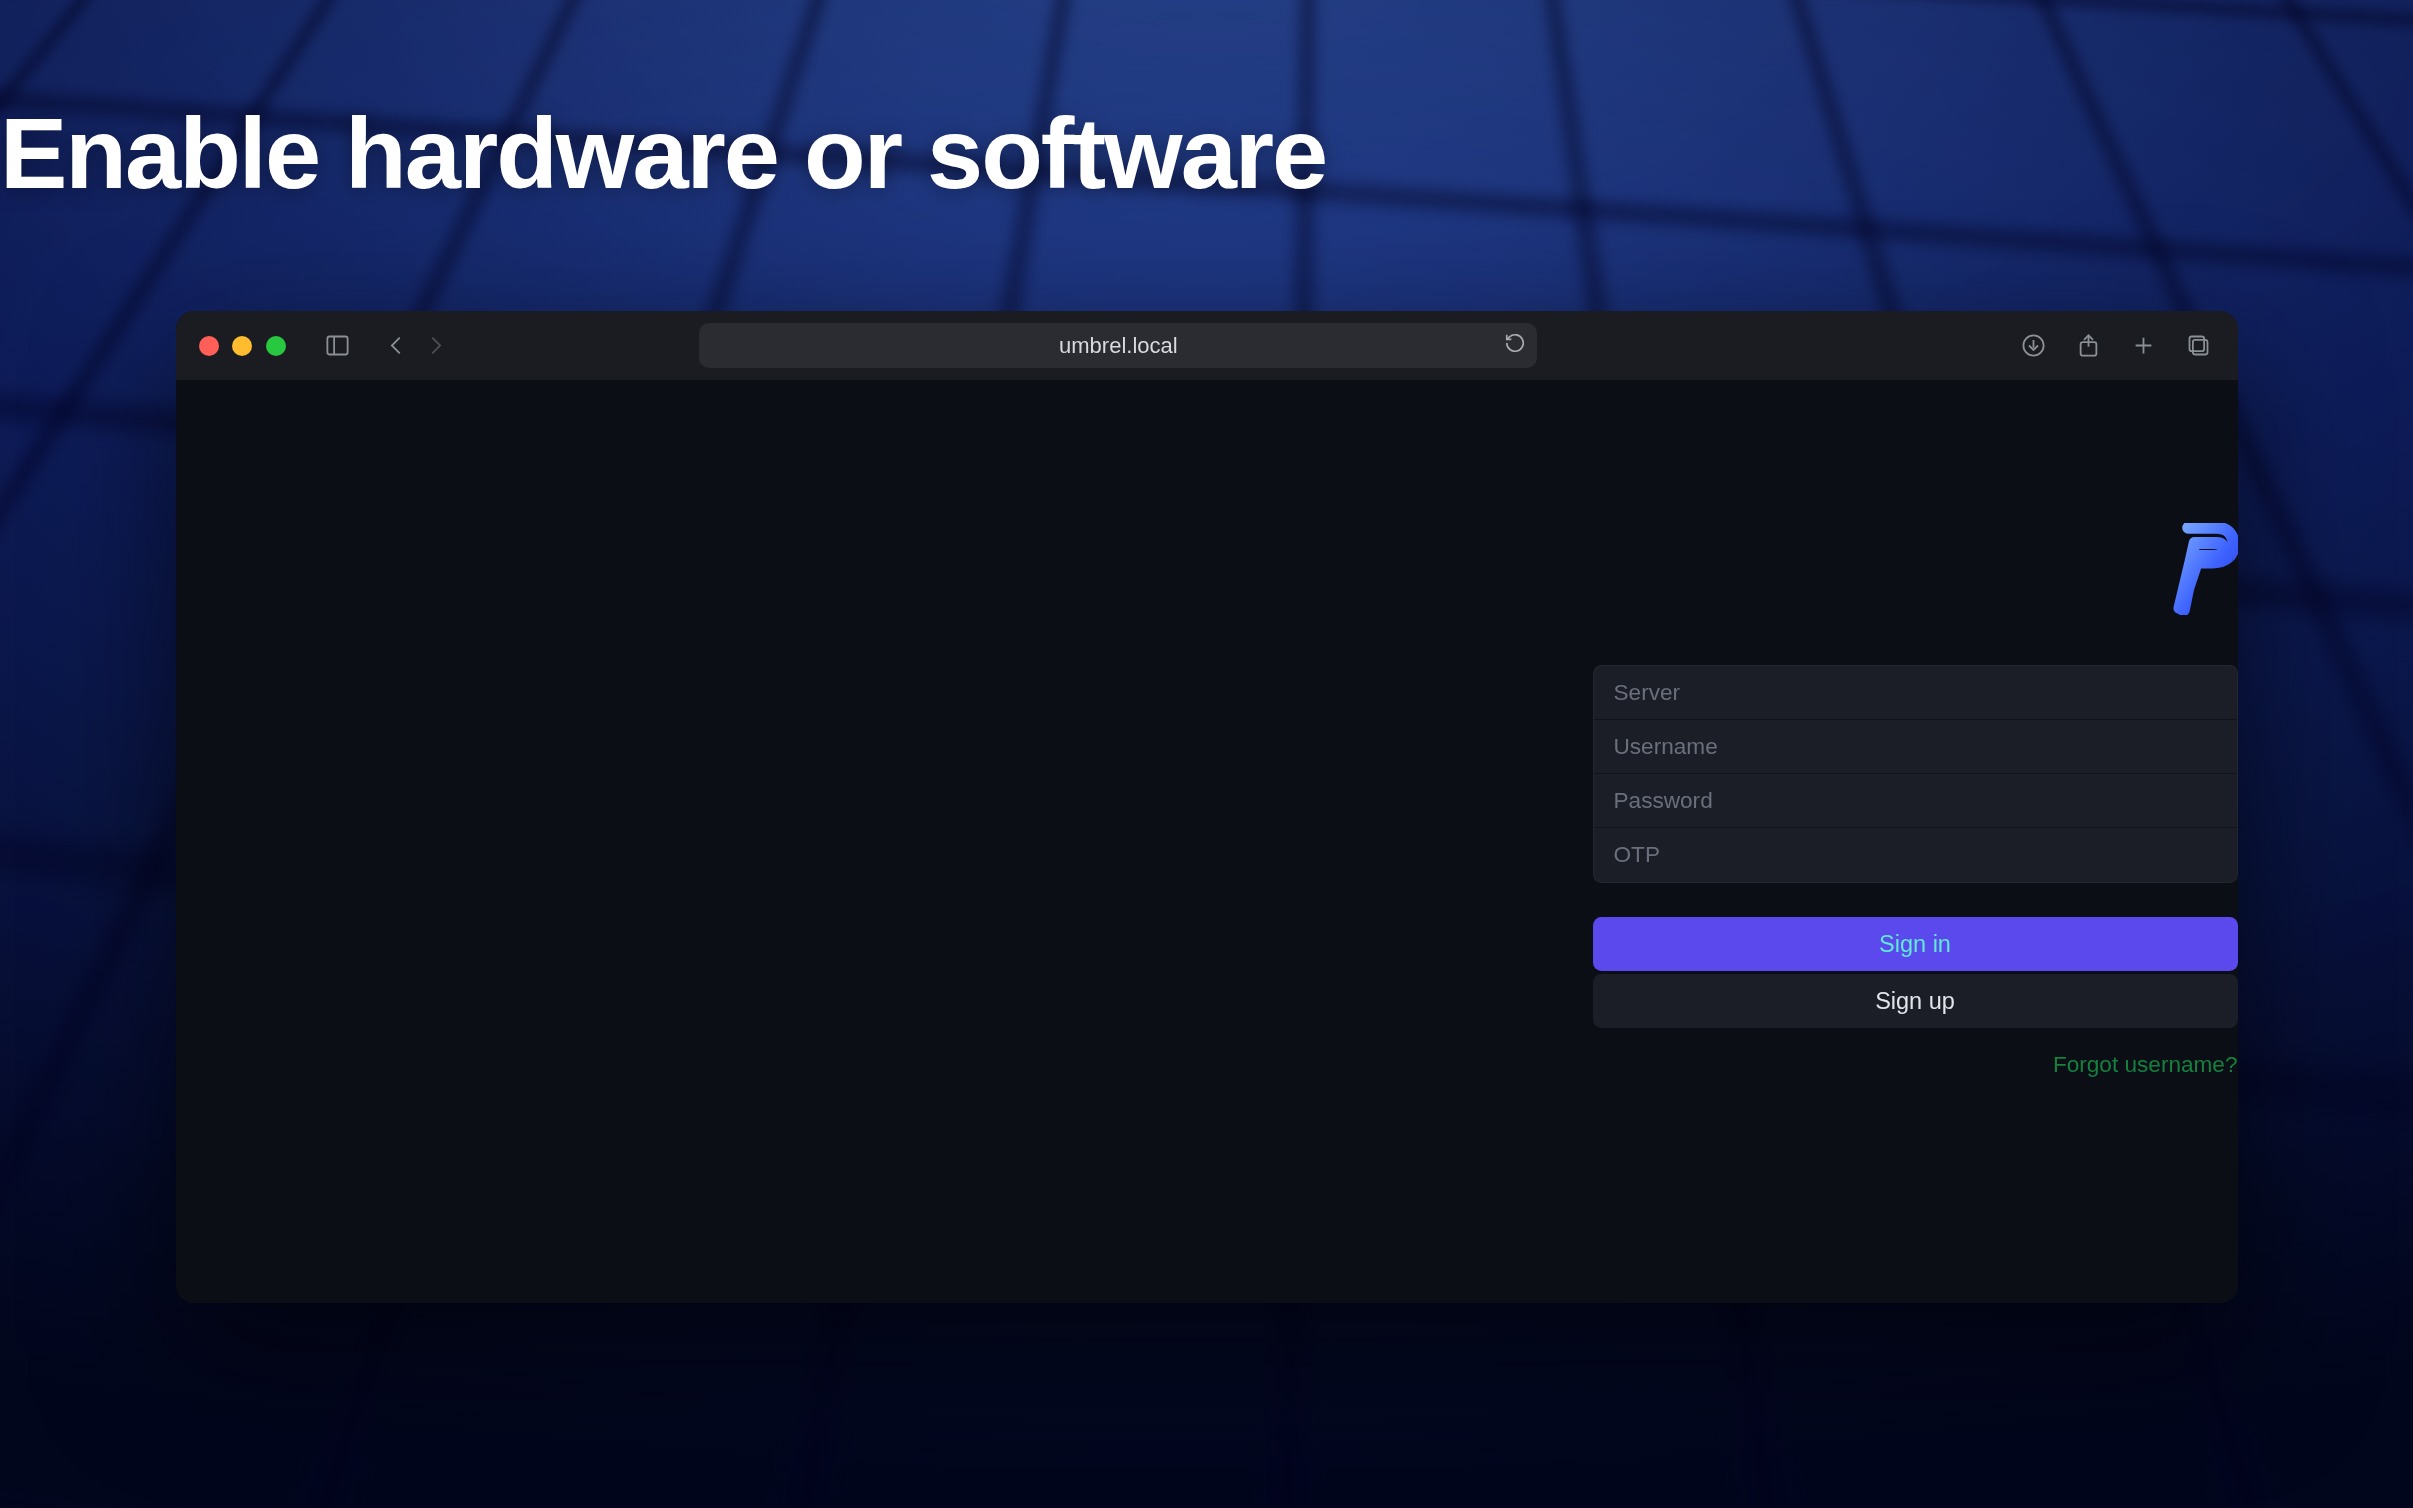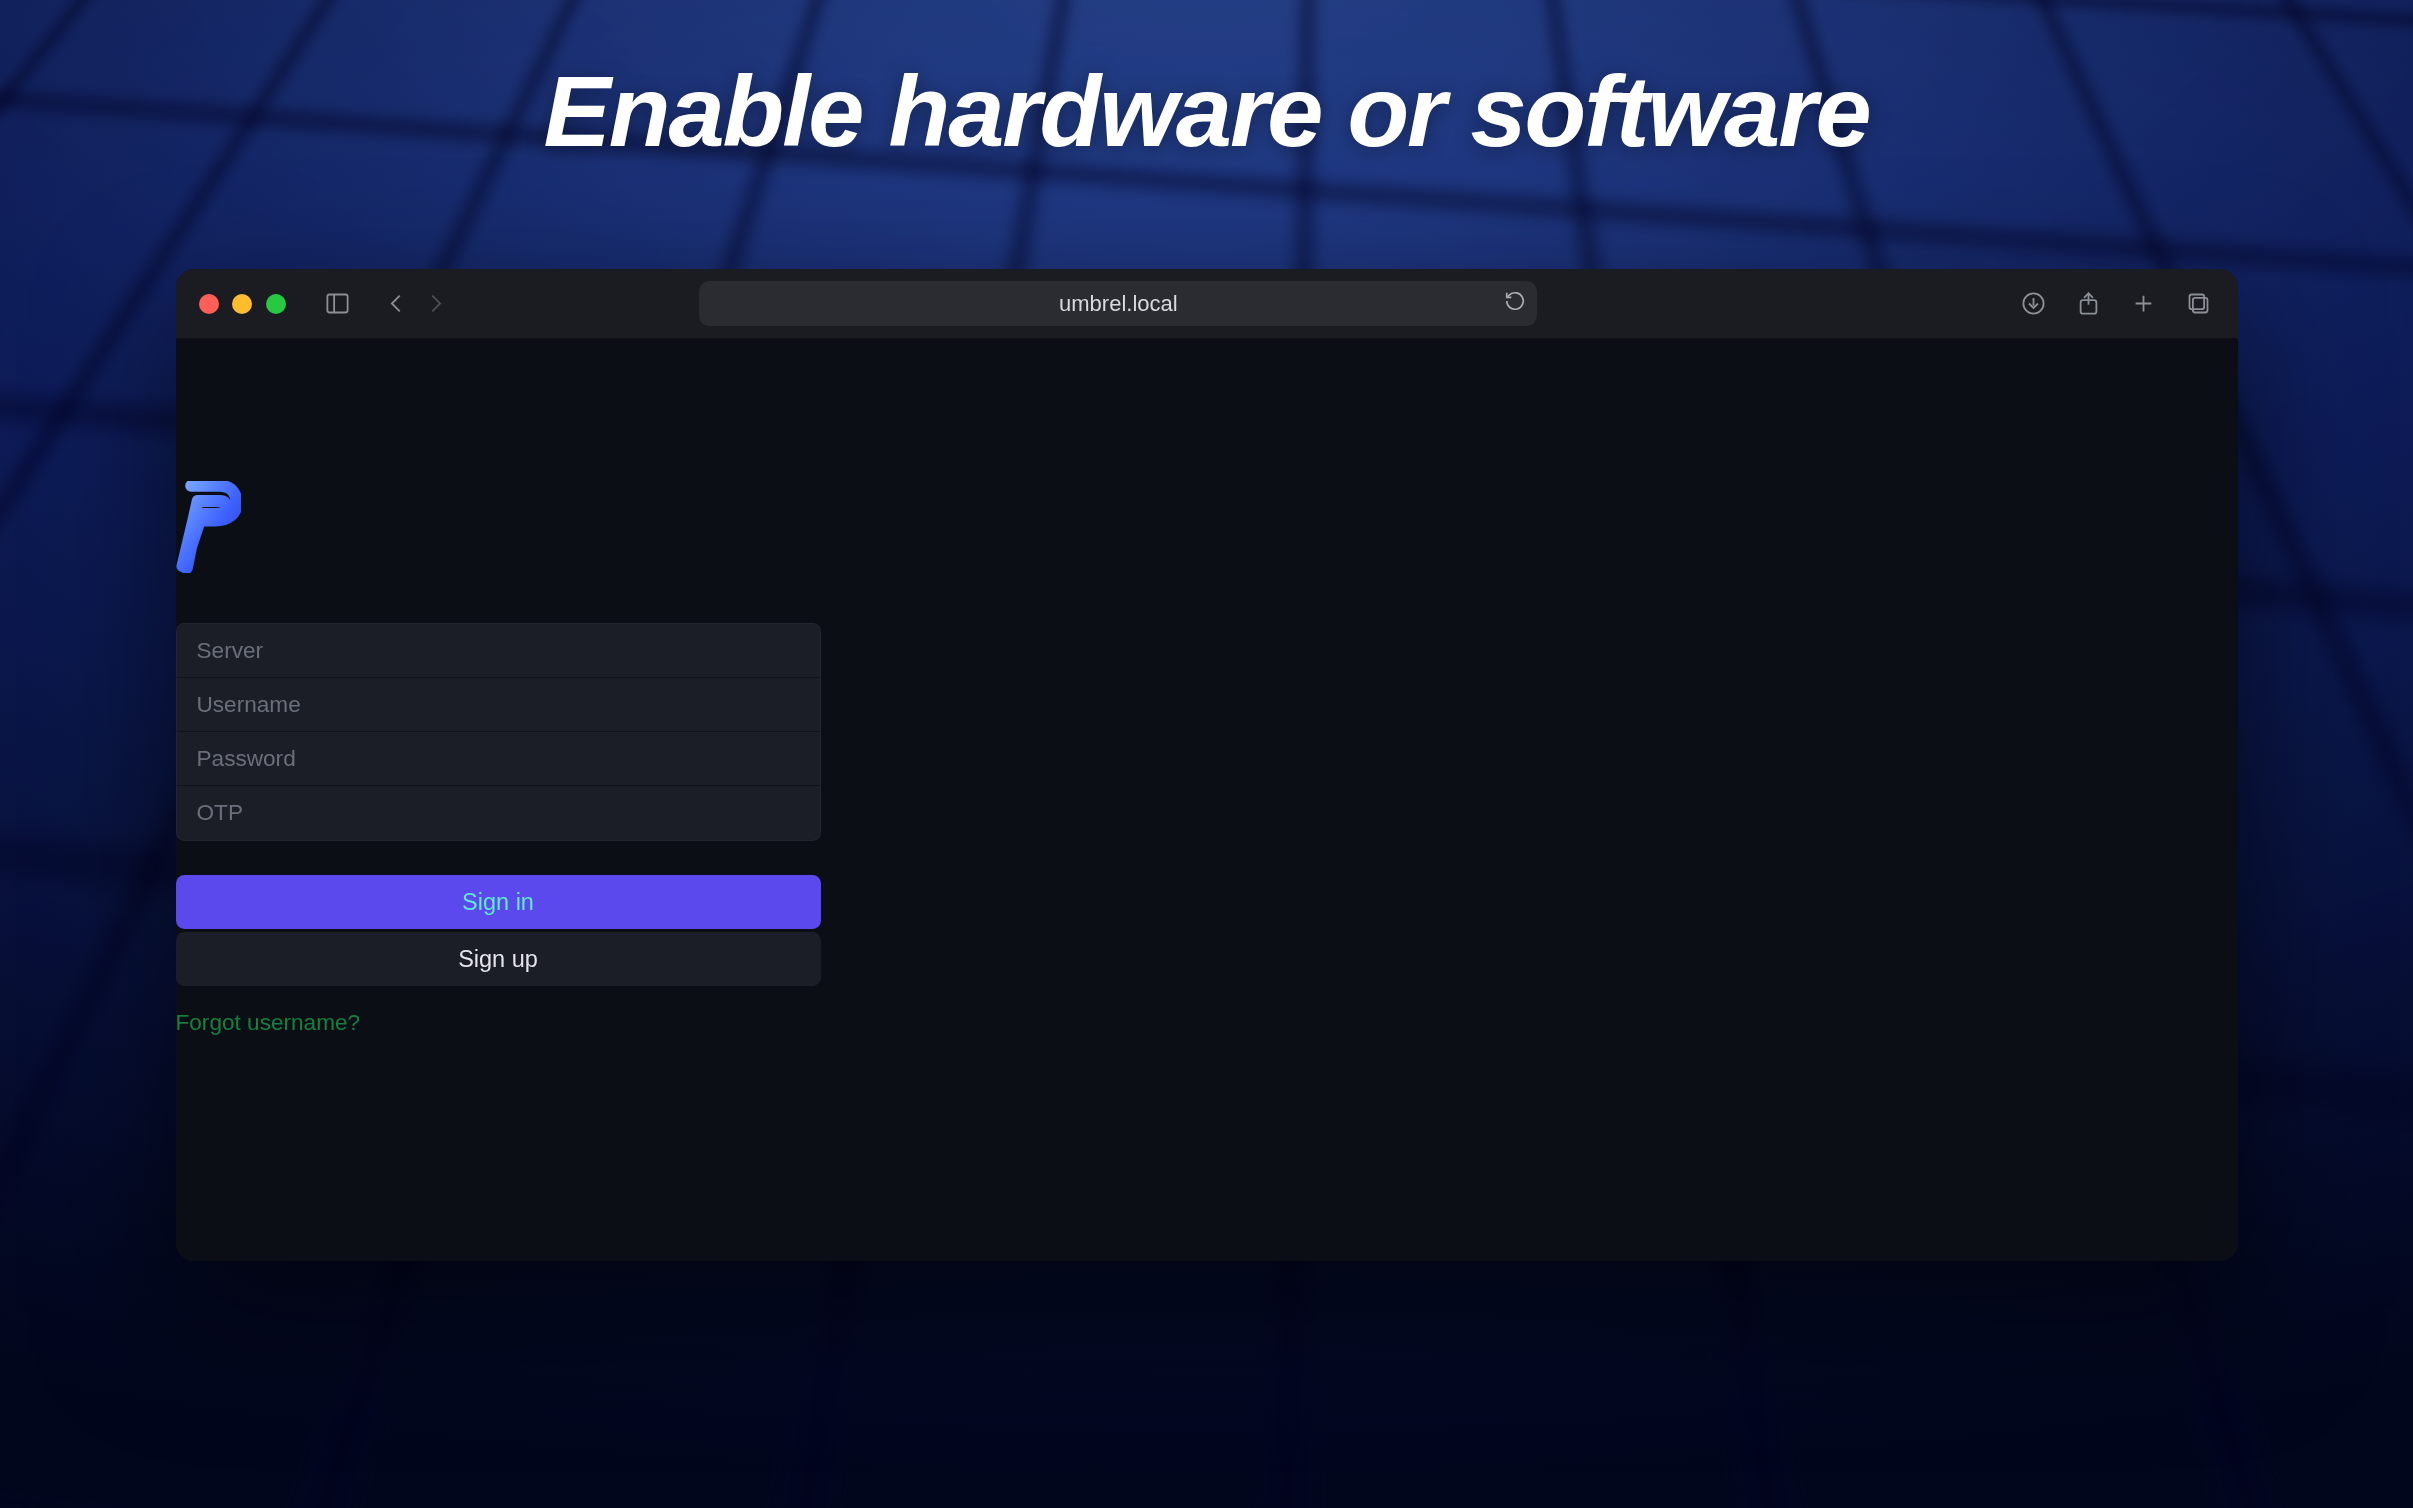--- a/index.html
+++ b/index.html
@@ -35,28 +35,26 @@
     position: absolute;
     inset: 0;
     background: radial-gradient(80% 60% at 50% 30%, transparent 0%, rgba(0,0,20,0.35) 70%, rgba(0,0,15,0.6) 100%);
   }
 
   
   .hero {
     position: relative;
     z-index: 2;
     color: #fff;
-    text-align: center;
     font-weight: 700;
     letter-spacing: -0.02em;
     line-height: 1.12;
     font-size: 101px;
-    padding-top: 55px;
+    padding-top: 97px;
     text-shadow: 0 3.4px 20px rgba(0,0,0,0.35);
-    font-style: italic;
   }
 
   
   .browser {
     position: relative;
     z-index: 2;
     width: 2062px;
     margin: 101px auto 0;
     background: #0f1218;
     border-radius: 18.4px;
@@ -116,21 +114,21 @@
 
   .right-icons { display: flex; gap: 25px; margin-left: auto; }
 
   
   .viewport {
     background: #0c0e16;
     min-height: 922px;
     padding-top: 142px;
     display: flex;
     flex-direction: column;
-    align-items: flex-start;
+    align-items: flex-end;
   }
 
   .logo {
     margin-bottom: 50px;
   }
   .logo svg { width: 65px; height: 92px; display: block; }
 
   .card {
     width: 645px;
     background: #1b1e27;

